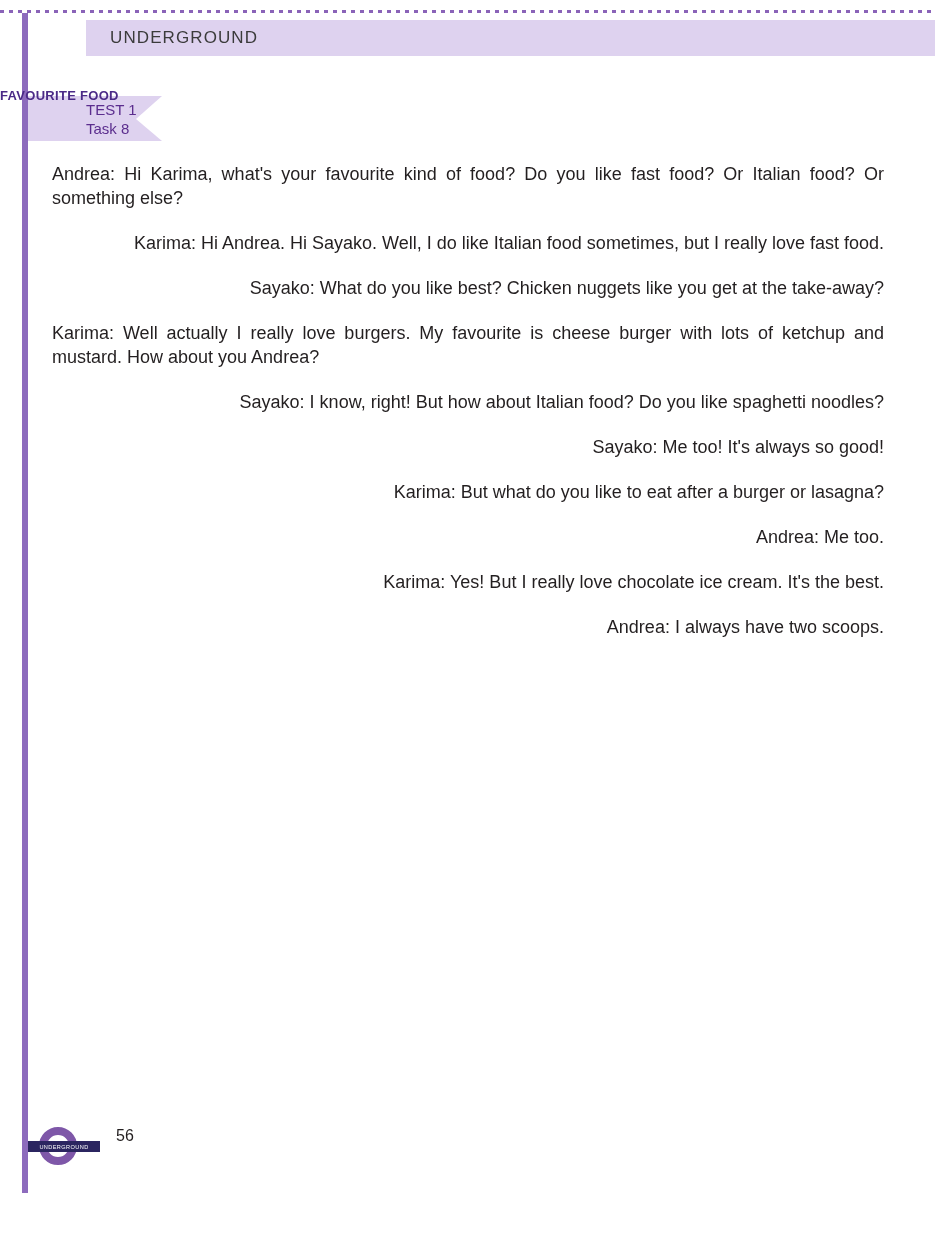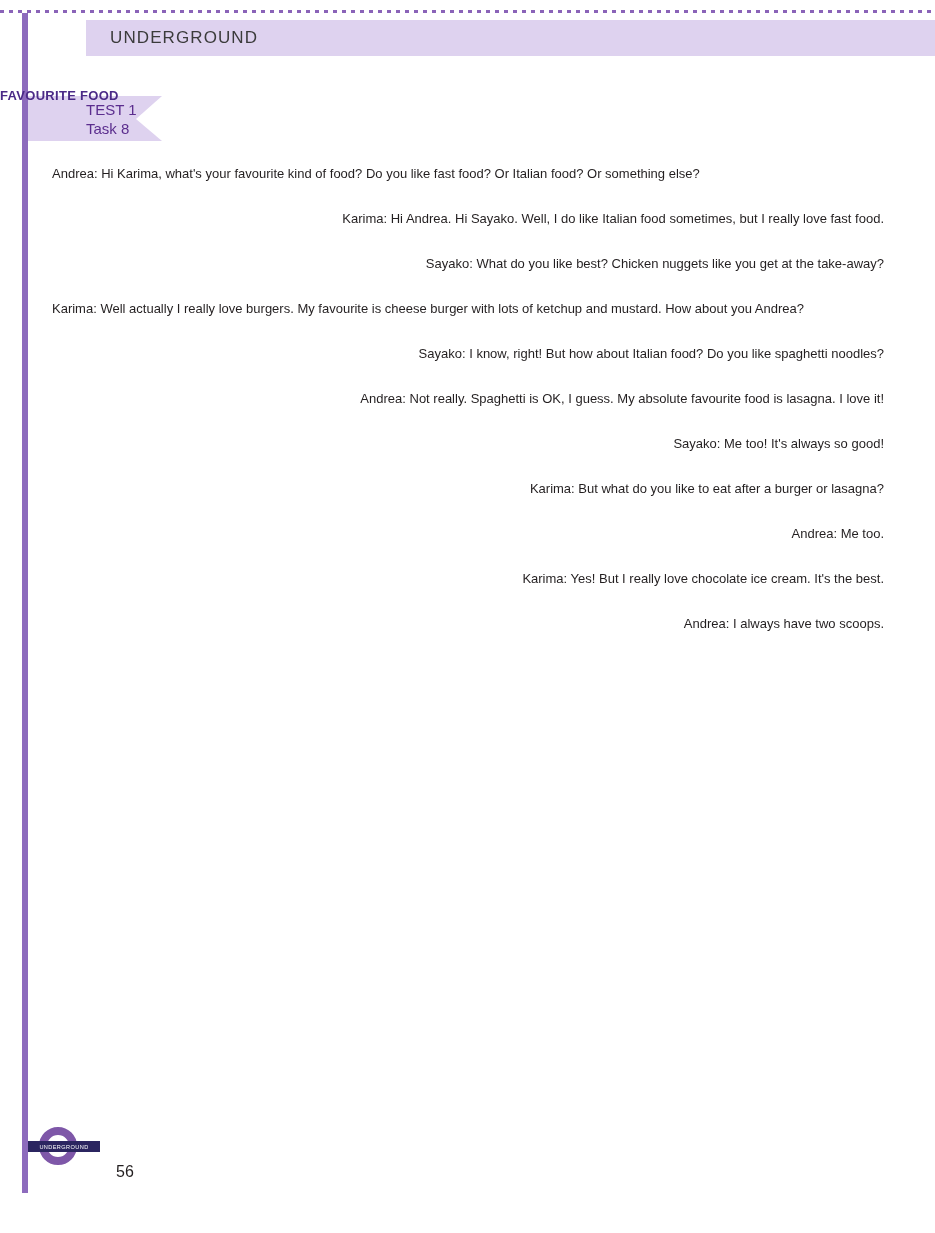--- a/index.html
+++ b/index.html
@@ -102,36 +102,36 @@
   }
 
   
   .transcript {
     position: absolute;
     top: 162px;
     left: 52px;
     width: 832px;
   }
   .line {
-    font-size: 13px;
+    font-size: 18px;
     line-height: 24px;
     color: #231f20;
     margin-bottom: 21px;
     text-align: justify;
   }
   .line.last-in-para { text-align: right; }
   .line:last-child { margin-bottom: 0; }
 
   
   .footer {
     position: absolute;
     bottom: 52px;
     left: 28px;
     display: flex;
-    align-items: flex-end;
+    align-items: flex-start;
   }
   .roundel {
     position: relative;
     width: 72px;
     height: 54px;
   }
   .roundel .ring {
     position: absolute;
     left: 11px;
     top: 0;
@@ -180,21 +180,20 @@
 <div class="test-tab-text test-tab-line2">Task 8</div>
 
 <div class="doc-title">FAVOURITE FOOD</div>
 
 <div class="transcript">
   <div class="line">Andrea: Hi Karima, what's your favourite kind of food? Do you like fast food? Or Italian food? Or something else?</div>
   <div class="line last-in-para">Karima: Hi Andrea. Hi Sayako. Well, I do like Italian food sometimes, but I really love fast food.</div>
   <div class="line last-in-para">Sayako: What do you like best? Chicken nuggets like you get at the take-away?</div>
   <div class="line">Karima: Well actually I really love burgers. My favourite is cheese burger with lots of ketchup and mustard. How about you Andrea?</div>
   <div class="line last-in-para">Sayako: I know, right! But how about Italian food? Do you like spaghetti noodles?</div>
-  <div class="line last-in-para">Andrea: Not really. Spaghetti is OK, I guess. My absolute favourite food is lasagna. I love it!</div>
   <div class="line last-in-para">Sayako: Me too! It's always so good!</div>
   <div class="line last-in-para">Karima: But what do you like to eat after a burger or lasagna?</div>
   <div class="line last-in-para">Andrea: Me too.</div>
   <div class="line last-in-para">Karima: Yes! But I really love chocolate ice cream. It's the best.</div>
   <div class="line last-in-para">Andrea: I always have two scoops.</div>
 </div>
 
 <div class="footer">
   <div class="roundel">
     <div class="ring"></div>

